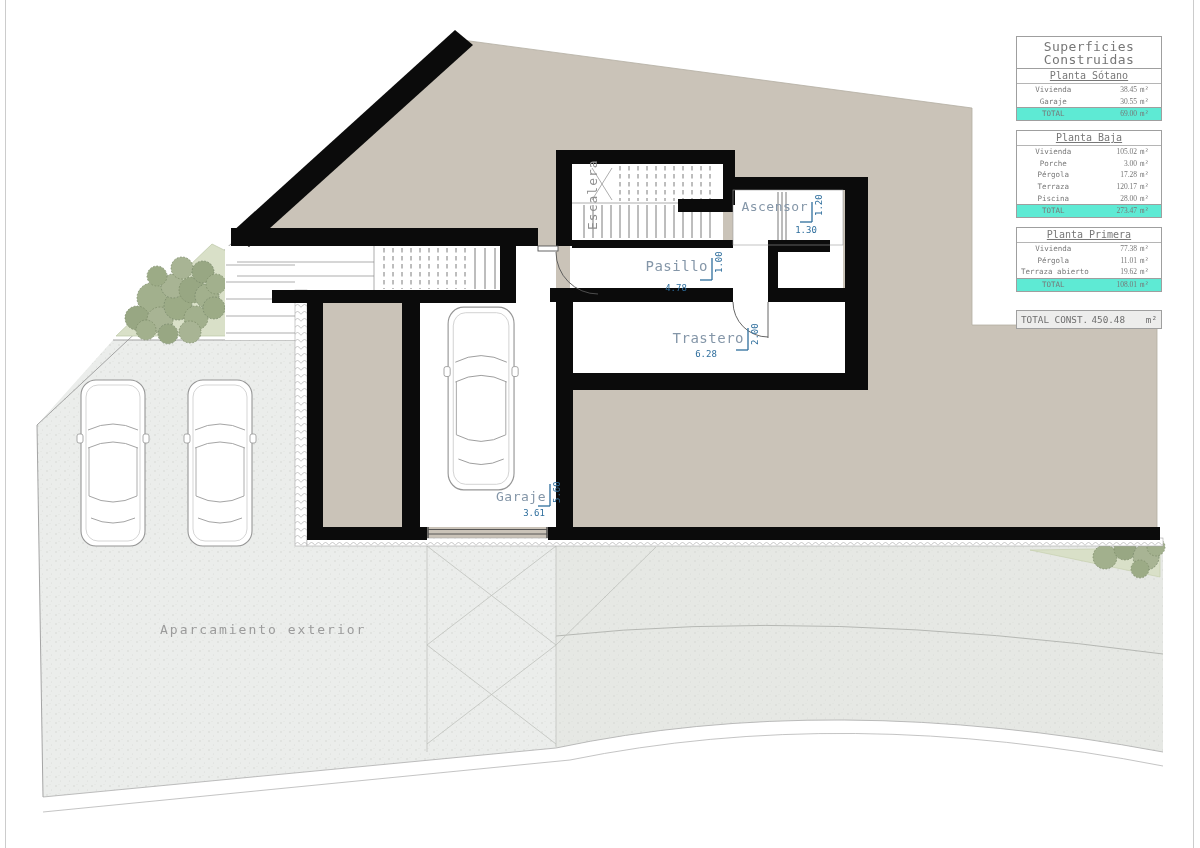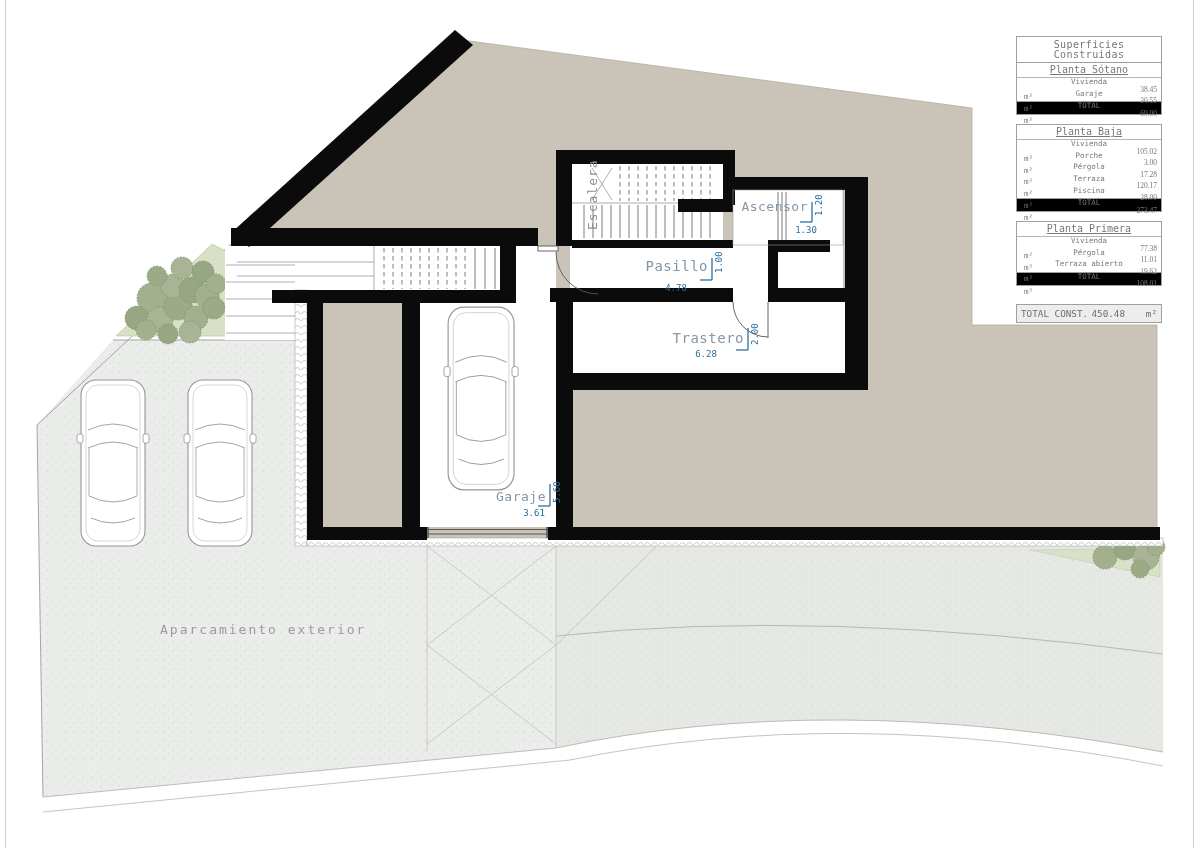--- a/index.html
+++ b/index.html
@@ -2,24 +2,24 @@
 <html><head>
 <meta charset="utf-8">
 <style>
   html,body{margin:0;padding:0;background:#ffffff;}
   #sheet{position:relative;width:1200px;height:848px;background:#fff;overflow:hidden;
          font-family:"DejaVu Sans Mono","Liberation Mono",monospace;}
   #plan-svg{position:absolute;left:0;top:0;}
   
   #area-tables{position:absolute;left:1016px;top:36px;width:146px;color:#777;}
   .tbox{border:1px solid #9f9f9f;background:#fff;margin-bottom:9px;font-size:7.5px;line-height:1;}
-  .ttitle{font-size:10px;text-align:center;padding:3px 0 2px;border-bottom:1px solid #9f9f9f;letter-spacing:.4px;}
+  .ttitle{font-size:13px;text-align:center;padding:3px 0 2px;border-bottom:1px solid #9f9f9f;letter-spacing:.4px;}
   .tsub{font-size:10px;text-align:center;padding:2px 0;border-bottom:1px solid #b5b5b5;text-decoration:underline;}
-  .trow{display:flex;height:11.6px;padding:0 4px;flex-direction:column;}
-  .trow.total{border-top:1px solid #9f9f9f;background:#000000;height:12px;}
+  .trow{display:flex;align-items:center;height:11.6px;padding:0 4px;}
+  .trow.total{border-top:1px solid #9f9f9f;background:#5eead4;height:12px;}
   .tl{flex:1.25;text-align:center;white-space:nowrap;}
   .tv{flex:1;text-align:right;font-family:Liberation Serif, serif;}
   .tu{width:17px;text-align:left;padding-left:3px;}
   #grand-total{border:1px solid #9f9f9f;background:#ededec;display:flex;align-items:center;
                height:17px;font-size:9.3px;padding:0 4px;margin-top:18px;color:#6e6e6e;}
   #grand-total .gl{flex:1.4;}
   #grand-total .gv{flex:1;text-align:left;padding-right:4px;}
 </style>
 </head>
 <body>

